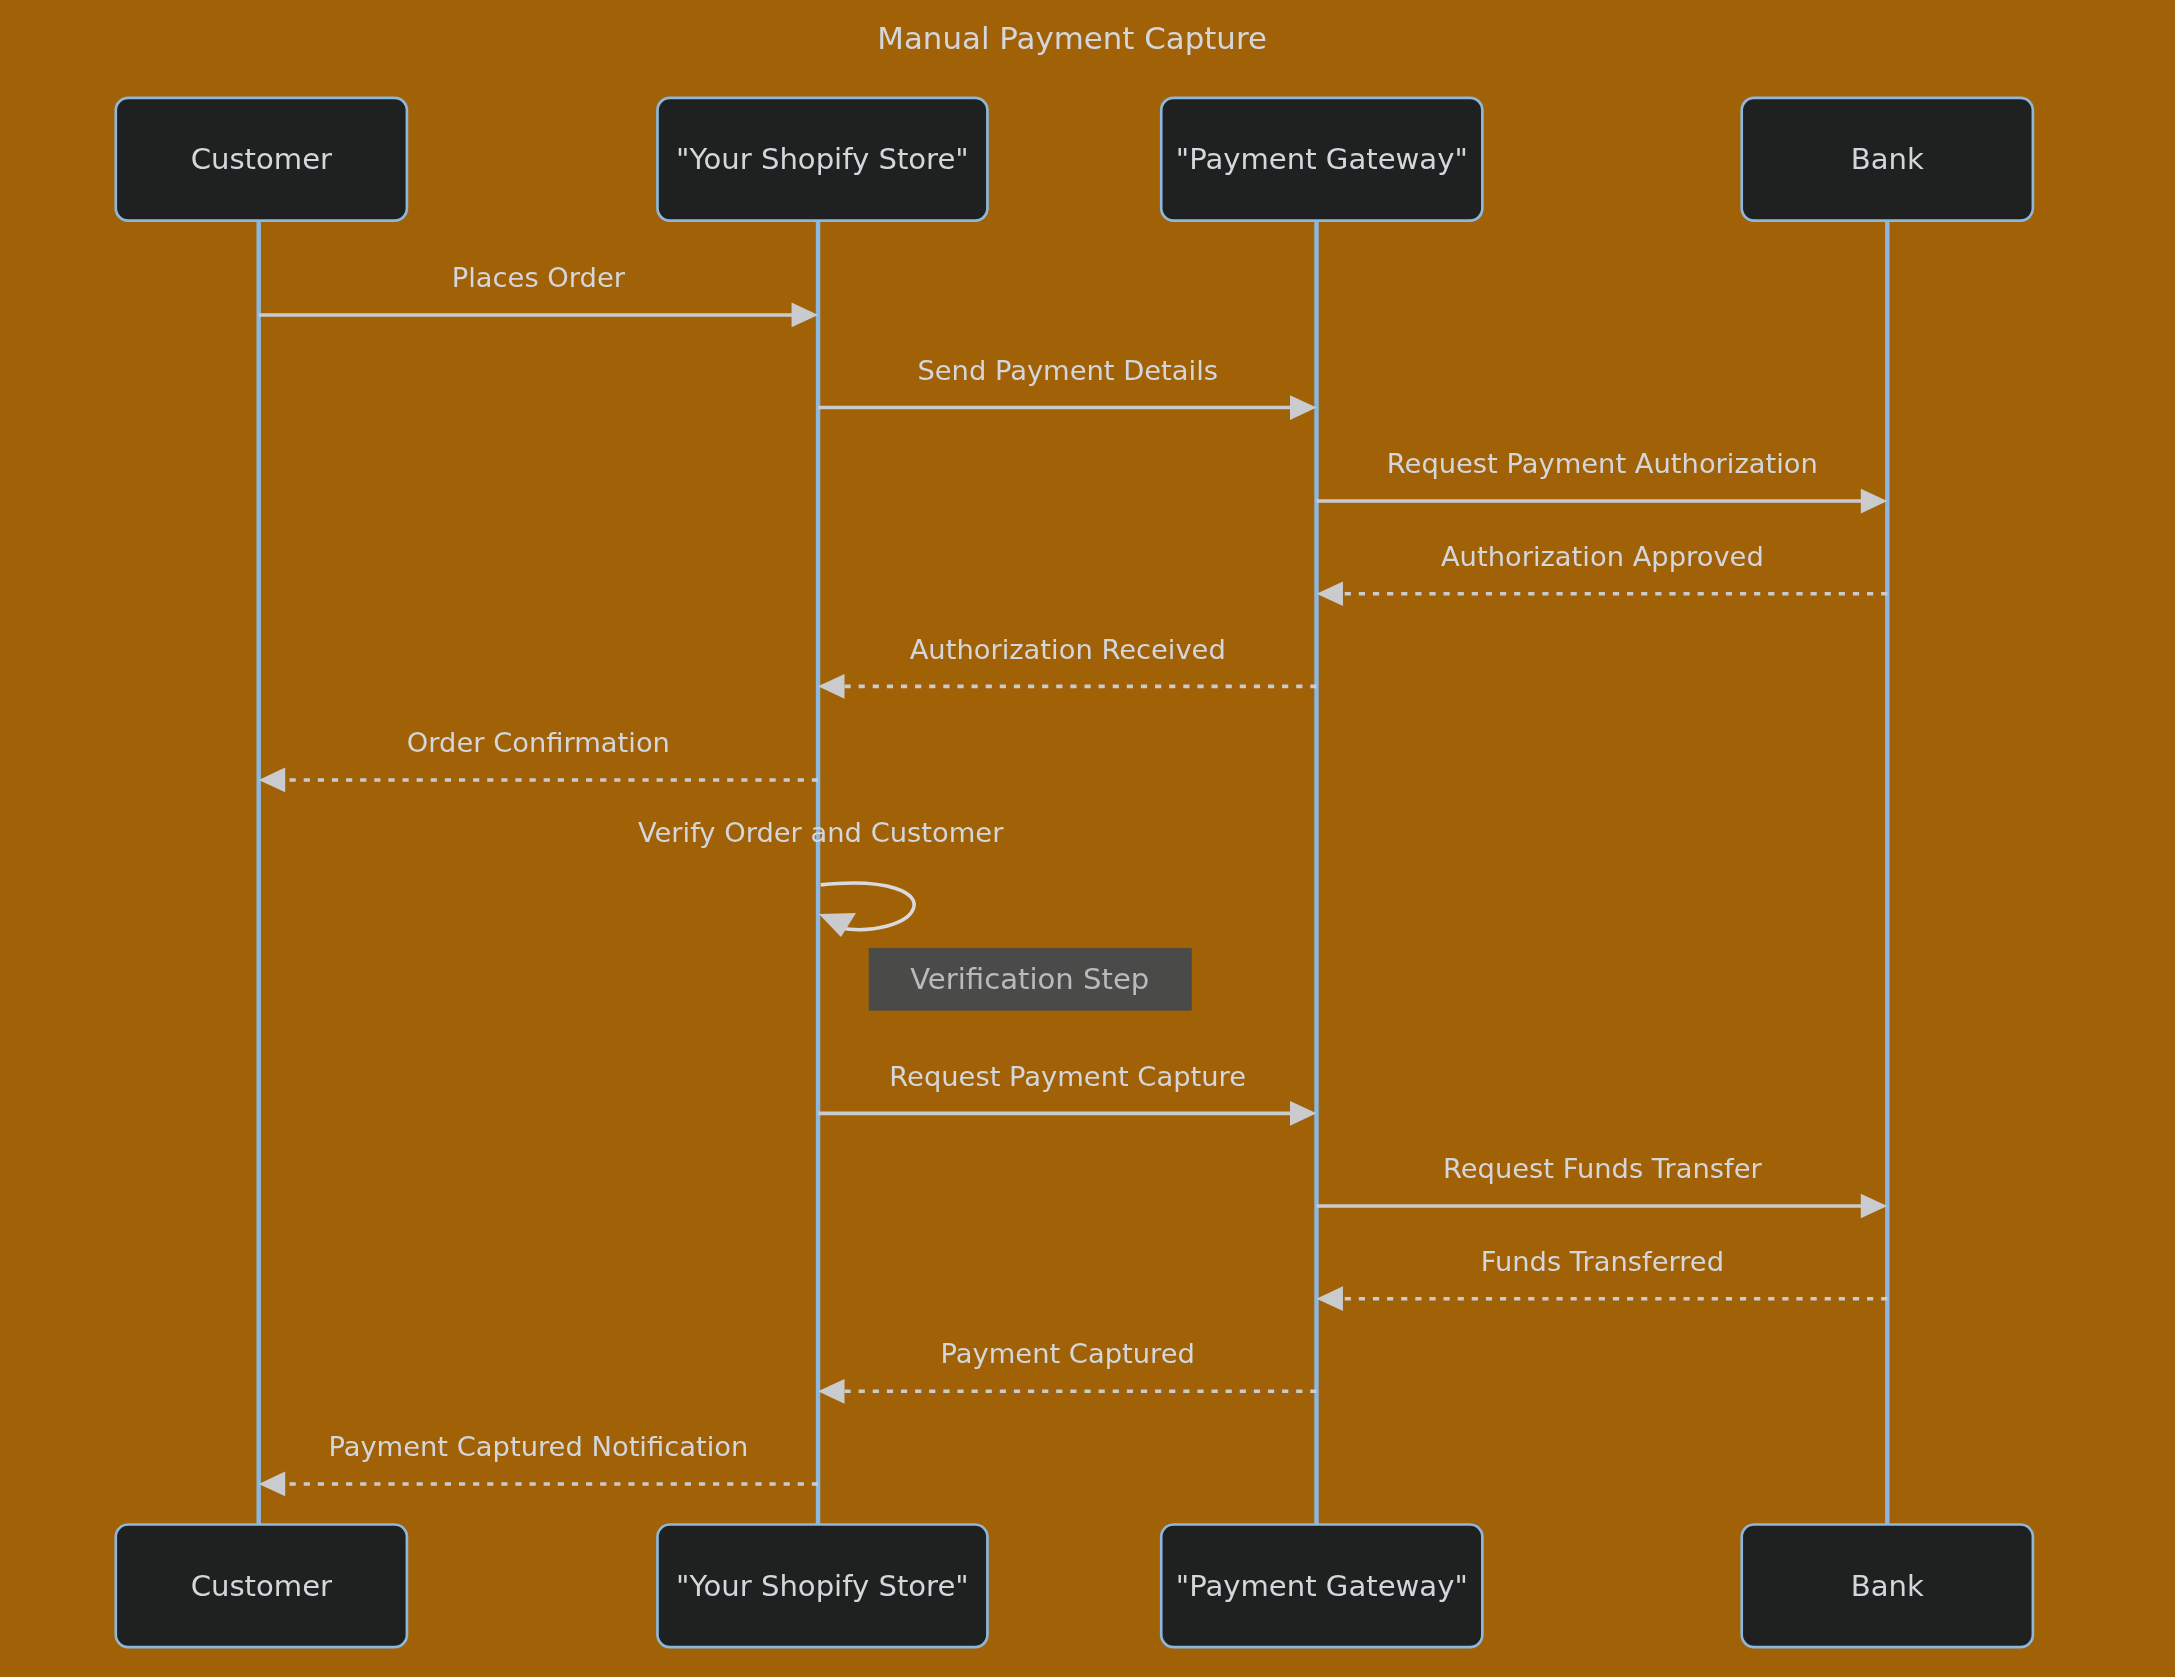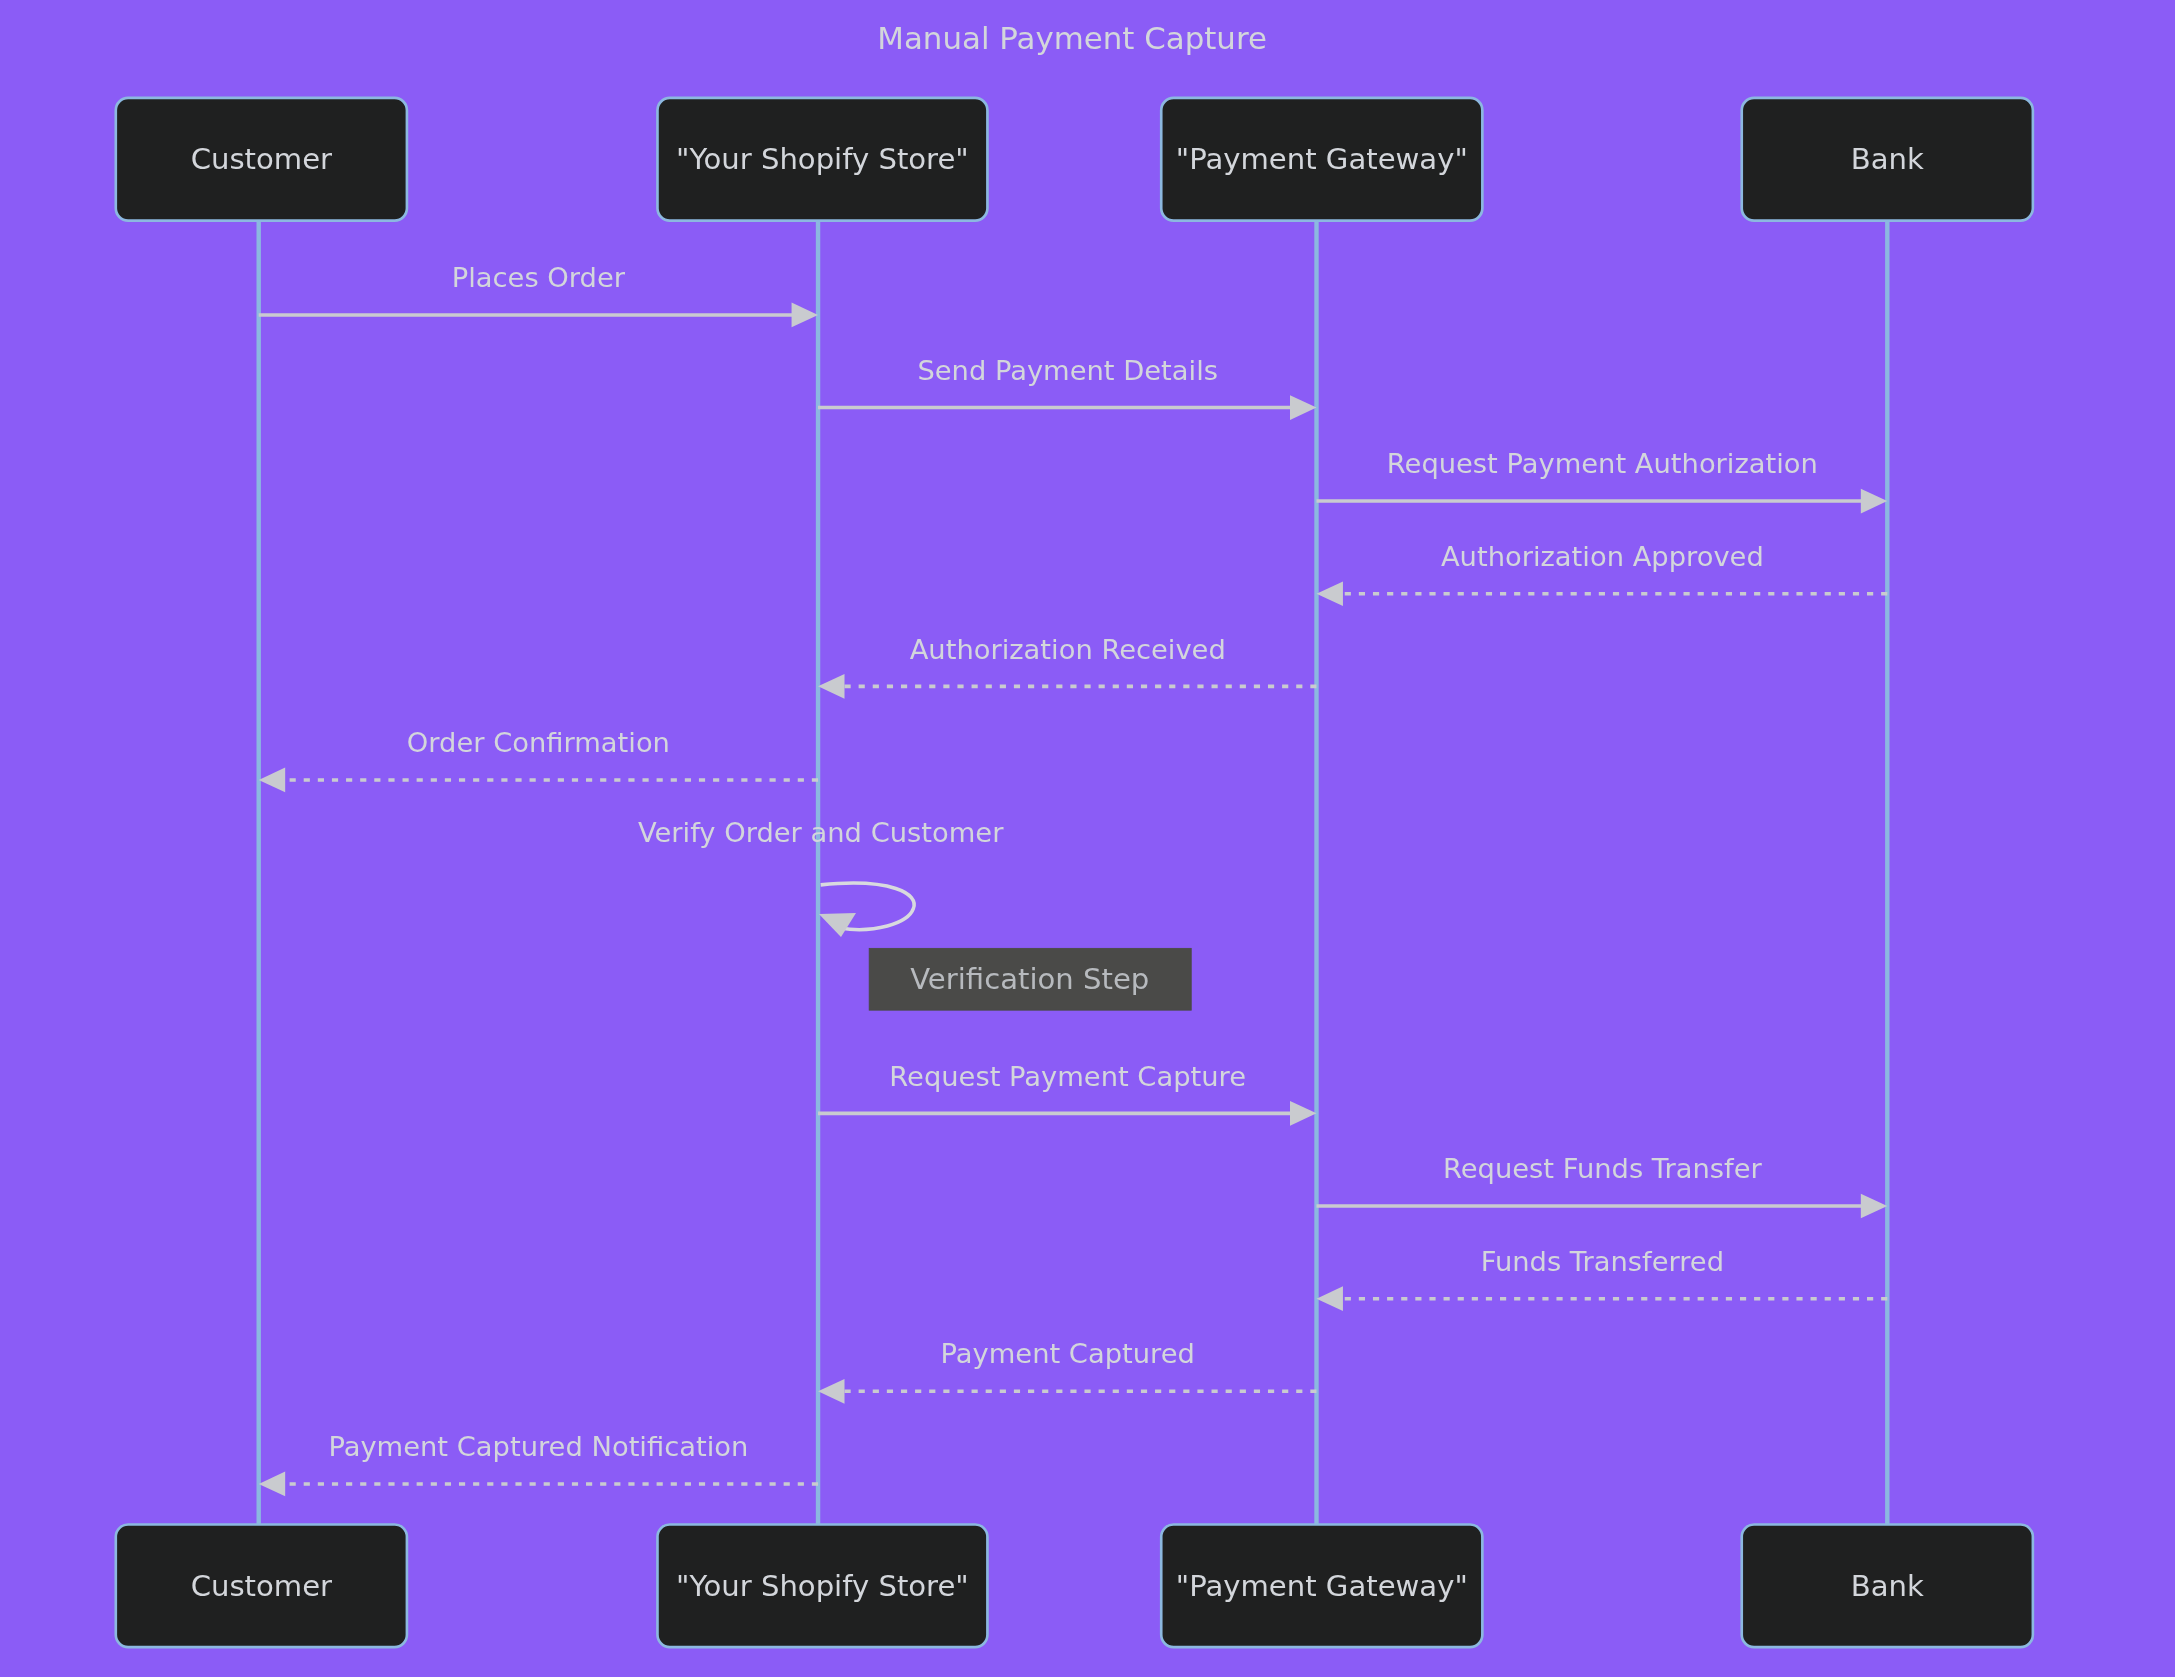--- a/index.html
+++ b/index.html
@@ -10,21 +10,21 @@
   body {
     width: 2176px;
     height: 1678px;
     font-family: "DejaVu Sans", "Liberation Sans", sans-serif;
     overflow: hidden;
     position: relative;
   }
   #diagram-root {
     position: absolute;
     inset: 0;
-    background: #8b5cf6;
+    background: #a16207;
   }
   svg#seq-svg {
     display: block;
     width: 2176px;
     height: 1678px;
   }
   .actor-box-rect {
     fill: #1f2020;
     stroke: #8cb8e0;
     stroke-width: 3;

